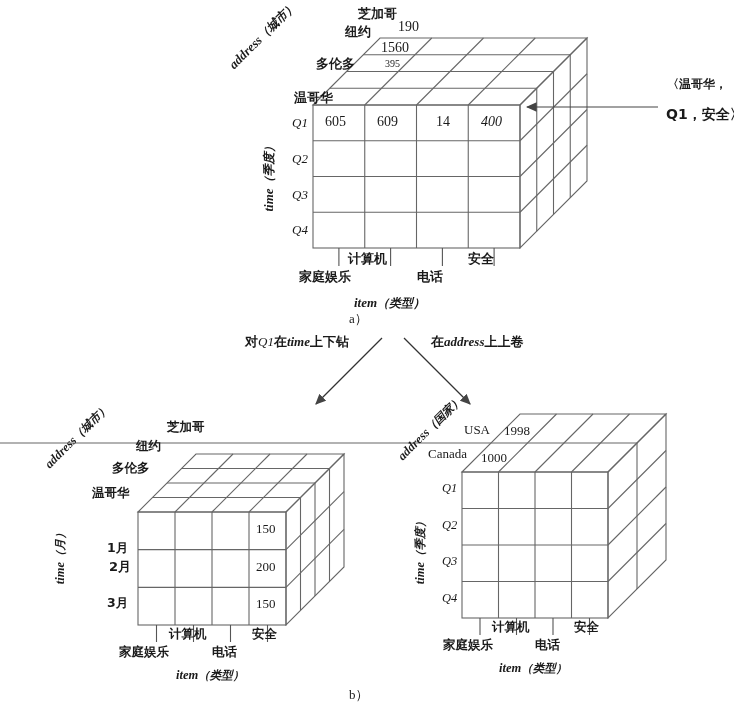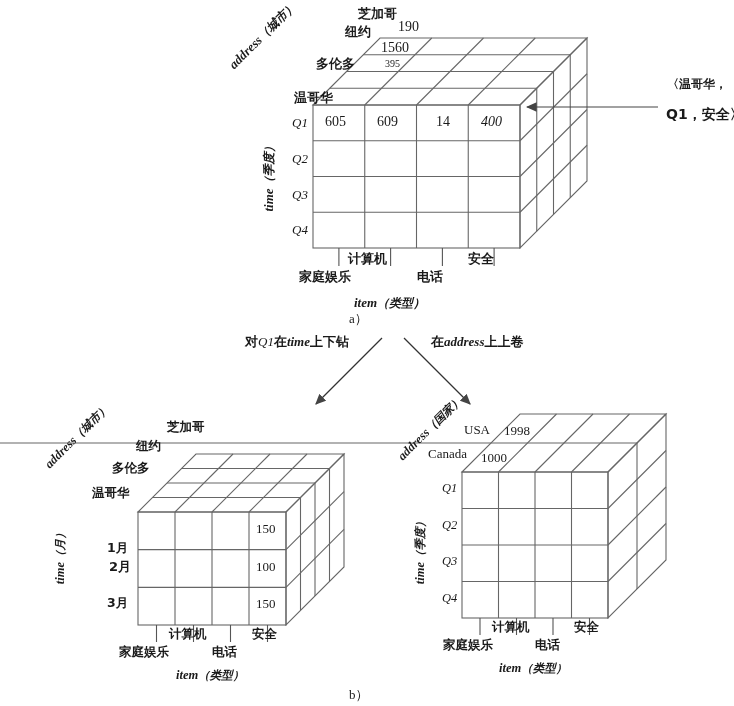--- a/index.html
+++ b/index.html
@@ -201,21 +201,21 @@
 
   <div class="lbl axname ital" style="left:60px;top:578px;transform:rotate(-90deg);transform-origin:left center;font-size:12.5px;">
     <span>time</span><span class="cn" style="font-size:11.5px;">（月）</span>
   </div>
 
   <div class="lbl cn" style="left:107px;top:522px;font-size:12.5px;margin-top:20px;">1月</div>
   <div class="lbl cn" style="left:109px;top:560px;font-size:13px;">2月</div>
   <div class="lbl cn" style="left:107px;top:597px;font-size:12.5px;">3月</div>
 
   <div class="lbl num" style="left:256px;top:522px;font-size:13px;">150</div>
-  <div class="lbl num" style="left:256px;top:560px;font-size:13px;">100</div>
+  <div class="lbl num" style="left:256px;top:560px;font-size:13px;">200</div>
   <div class="lbl num" style="left:256px;top:597px;font-size:13px;">150</div>
 
   <div class="lbl cn" style="left:119px;top:646px;font-size:12.5px;">家庭娱乐</div>
   <div class="lbl cn" style="left:169px;top:628px;font-size:12.5px;">计算机</div>
   <div class="lbl cn" style="left:212px;top:646px;font-size:12.5px;">电话</div>
   <div class="lbl cn" style="left:252px;top:628px;font-size:12.5px;">安全</div>
 
   <div class="lbl axname" style="left:176px;top:669px;font-size:12.5px;">
     <span class="ital">item</span><span class="cn" style="font-size:11.5px;">（类型）</span>
   </div>

